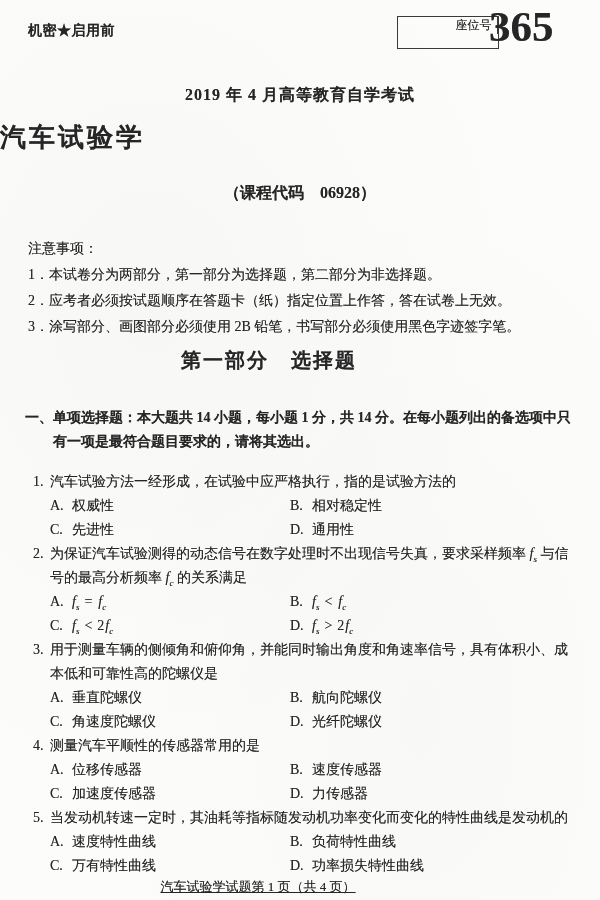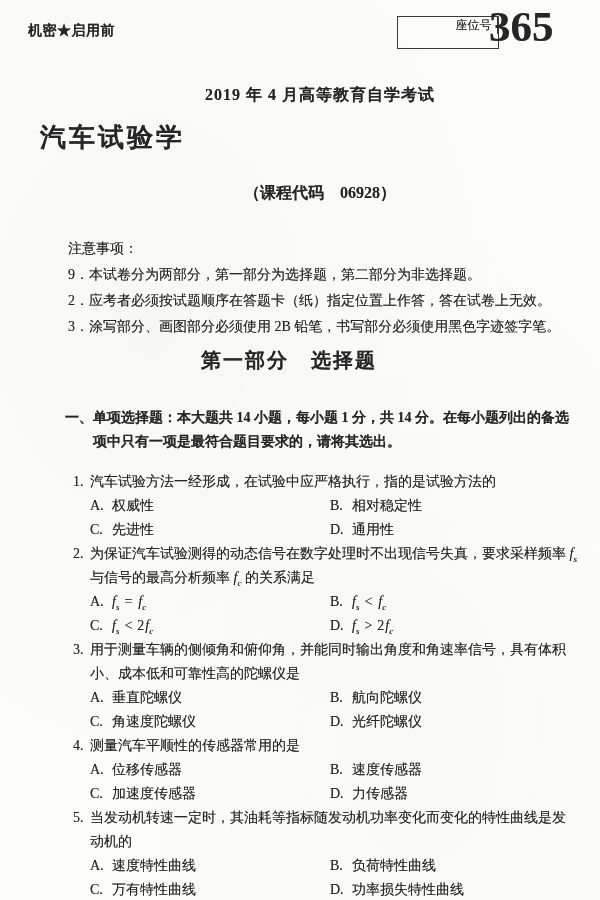--- a/index.html
+++ b/index.html
@@ -12,21 +12,20 @@
     position: relative;
     width: 600px;
     height: 900px;
     overflow: hidden;
     color: #262626;
     background:
       radial-gradient(ellipse at 25% 35%, rgba(0,0,0,0.018), transparent 60%),
       radial-gradient(ellipse at 70% 80%, rgba(0,0,0,0.015), transparent 55%),
       #fcfcfb;
     text-shadow: 0 0 0.5px rgba(40,40,40,0.55);
-    padding-left: 40px;
   }
 
   
   .confidential {
     position: absolute; left: 28px; top: 22px;
     font-size: 14px; letter-spacing: 0.5px; font-weight: 600;
   }
   .seat-box {
     position: absolute; left: 397px; top: 16px;
     width: 102px; height: 33px;
@@ -108,21 +107,21 @@
   </div>
 
   <span class="paper-num">365</span>
 
   <h1 class="session-title">2019 年 4 月高等教育自学考试</h1>
   <h2 class="course-title">汽车试验学</h2>
   <div class="course-code">（课程代码　06928）</div>
 
   <div class="notes">
     <div>注意事项：</div>
-    <div>9．本试卷分为两部分，第一部分为选择题，第二部分为非选择题。</div>
+    <div>1．本试卷分为两部分，第一部分为选择题，第二部分为非选择题。</div>
     <div>2．应考者必须按试题顺序在答题卡（纸）指定位置上作答，答在试卷上无效。</div>
     <div>3．涂写部分、画图部分必须使用 2B 铅笔，书写部分必须使用黑色字迹签字笔。</div>
   </div>
 
   <h3 class="part-heading">第一部分　选择题</h3>
 
   <div class="intro">一、单项选择题：本大题共 14 小题，每小题 1 分，共 14 分。在每小题列出的备选项中只有一项是最符合题目要求的，请将其选出。</div>
 
   <div class="questions">
 

